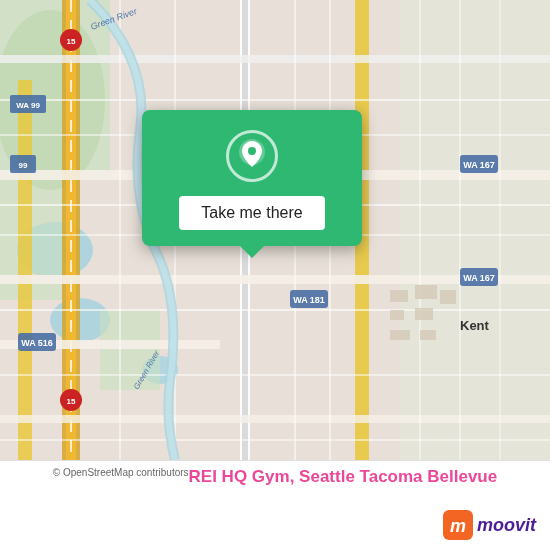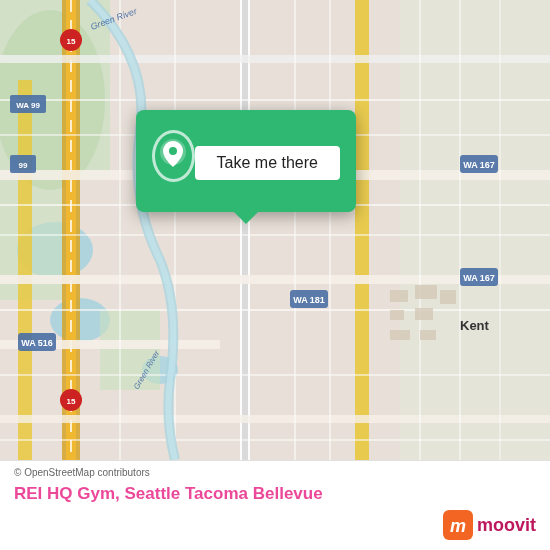--- a/index.html
+++ b/index.html
@@ -26,27 +26,27 @@
       height: 100%;
       position: absolute;
       top: 0;
       left: 0;
     }
 
     
     #popup-card {
       position: absolute;
       top: 110px;
-      left: 136px;
+      left: 142px;
       width: 220px;
       background: #2eb872;
       border-radius: 8px;
       padding: 20px 16px 16px 16px;
       display: flex;
-      flex-direction: row;
+      flex-direction: column;
       align-items: center;
       box-shadow: 0 4px 16px rgba(0,0,0,0.35);
       z-index: 10;
     }
 
     #popup-card::after {
       content: '';
       position: absolute;
       bottom: -12px;
       left: 50%;
@@ -78,22 +78,22 @@
       cursor: pointer;
       white-space: nowrap;
     }
 
     
     #bottom-bar {
       width: 550px;
       height: 90px;
       background: white;
       display: flex;
-      flex-direction: column;
-      justify-content: flex-start;
+      flex-direction: row;
+      justify-content: center;
       padding: 6px 14px 4px 14px;
       border-top: 1px solid #e0e0e0;
     }
 
     #attribution {
       font-size: 10px;
       color: #666;
       margin-bottom: 6px;
     }
 
@@ -109,21 +109,22 @@
       bottom: 10px;
       right: 14px;
       display: flex;
       align-items: center;
       gap: 4px;
     }
 
     #moovit-text {
       font-size: 18px;
       font-weight: 700;
-      color: #be185d;
+      color: #4c1d95;
+      font-style: italic;
     }
 
     #moovit-m {
       width: 30px;
       height: 30px;
     }
   </style>
 </head>
 <body>
 

